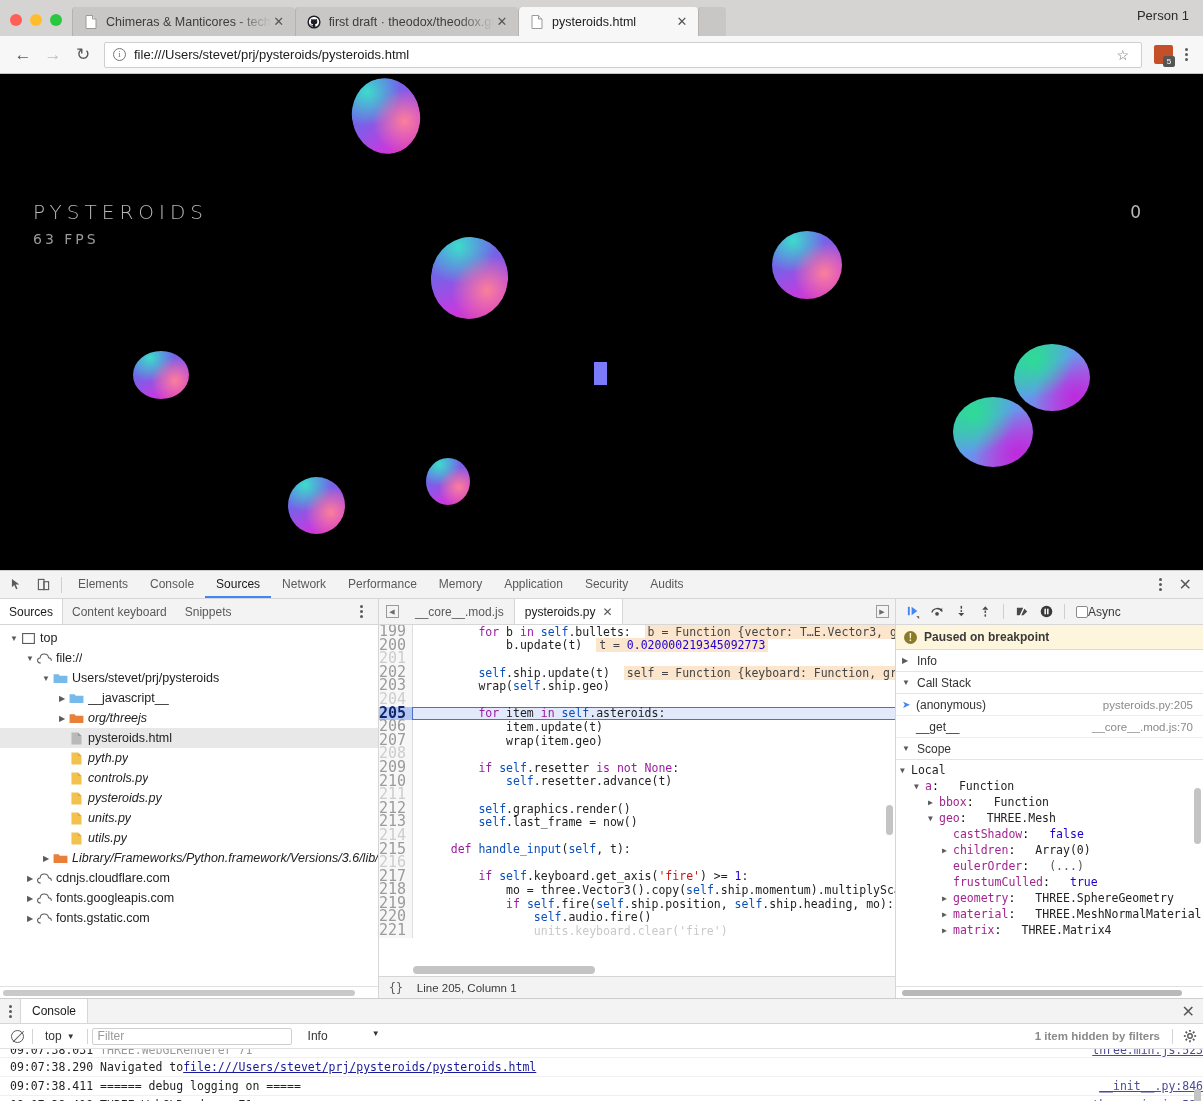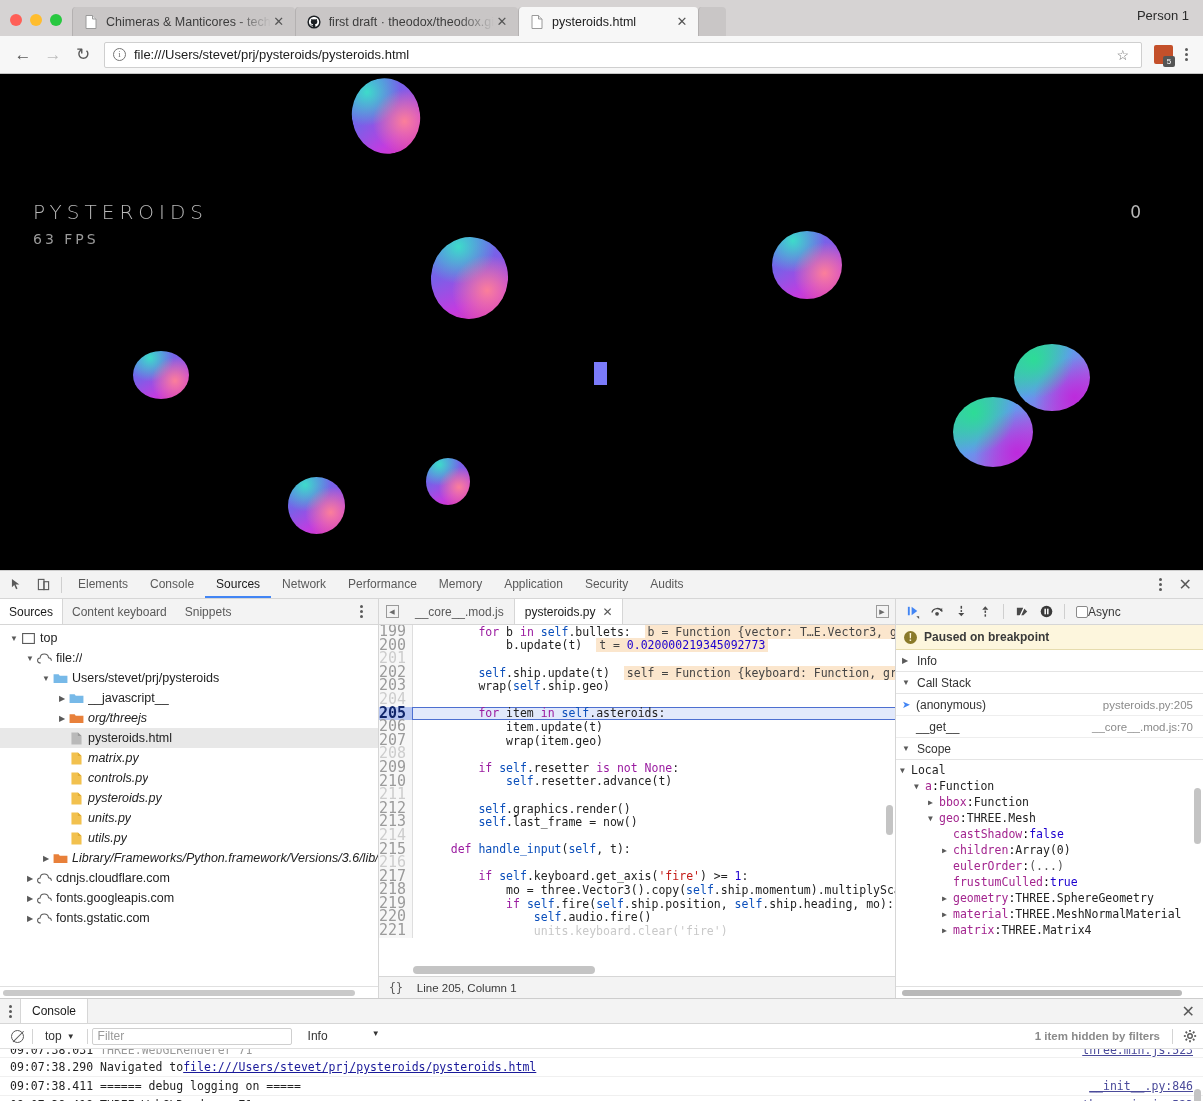--- a/index.html
+++ b/index.html
@@ -285,21 +285,21 @@
   .tri { font-size: 8px; color:#5a5a5a; width:9px;}
   .cs-row {
     height: 22px; display:flex; align-items:center; font-size:12px; color:#333;
     border-bottom:1px solid #eee; padding-left:6px;
   }
   .cs-arrow { width:14px; color:#4285f4; font-size:10px;}
   .cs-loc { margin-left:auto; padding-right:10px; color:#8a8a8a; font-size:11.5px;}
   .scope-tree { font-family:"DejaVu Sans Mono", monospace; font-size:11.5px; padding-top:2px; flex:1; overflow:hidden;}
   .sc-row { height:16px; display:flex; align-items:center; white-space:nowrap; }
   .sc-prop { color: #a3258f; }
-  .sc-val { color: #222; }
+  .sc-val { color: #222; margin-left: 20px; }
   .sc-val.bool { color: #1c00cf; }
   .sc-val.dim { color: #555; }
   .dbg-scroll { height:12px; border-top:1px solid #e0e0e0; position:relative;}
   .dbg-scroll .thumb { position:absolute; left:6px; top:3px; height:6px; width:280px; background:#b9b9b9; border-radius:3px;}
   .dbg-vbar { position:absolute; right:2px; top:28px; width:7px; height:56px; background:#c4c4c4; border-radius:4px;}
 
   
   .drawer { border-top: 1px solid #cdcdcd; height: 141px; display:flex; flex-direction:column; background:#fff;}
   .drawer-tabbar { height:25px; display:flex; align-items:stretch; background:#f3f3f3; border-bottom:1px solid #d6d6d6;}
   .drawer-kebab { width:20px; display:flex; flex-direction:column; align-items:center; justify-content:center; gap:2px;}
@@ -320,21 +320,21 @@
     width: 200px; height:17px; border:1px solid #cfcfcf; border-radius:2px; background:#fff;
     font-size:12px; color:#9a9a9a; padding: 0 5px; display:flex; align-items:center;
   }
   .lvl-sel { display:flex;align-items:flex-start; font-size:12px;color:#333; margin-left:16px; gap:44px;}
   .hidden-note { margin-left:auto; font-size:11.5px; color:#8a8a8a; padding-right:8px;font-weight:bold;}
   .gear { width:26px; display:flex;align-items:center;justify-content:center; color:#5a5a5a;}
   .con-log { flex:1; overflow:hidden; position:relative; font-family:"DejaVu Sans Mono", monospace; font-size:11.5px;}
   .log-row { height:19px; display:flex; align-items:center; border-bottom:1px solid #f0f0f0; padding-left:10px; white-space:nowrap; color:#222;}
   .log-row.clip { height: 9px; overflow: hidden; align-items: flex-end; color:#9a9a9a;}
   .ts { color:#222; margin-right:7px;}
-  .log-link { margin-left:auto; padding-right:10px; color:#4a4a9a; text-decoration: underline;}
+  .log-link { margin-left:auto; color:#4a4a9a; text-decoration: underline;}
   .log-url { color:#1a1a9a; text-decoration: underline;}
   .con-vbar { position:absolute; right:2px; top:40px; width:7px; height:45px; background:#c4c4c4; border-radius:4px;}
 </style>
 </head>
 <body>
 
 <div class="browser-top">
   <div class="traffic">
     <span class="light red"></span>
     <span class="light yellow"></span>
@@ -526,21 +526,21 @@
           </div>
           <div class="tnode">
             <span style="width:56px;flex:0 0 56px;"></span>
             <span class="tw"></span>
             <span class="ticon">
               <svg width="11" height="13" viewBox="0 0 12 14">
                 <path d="M0.5 0.5 L7.5 0.5 L11.5 4.3 L11.5 13.5 L0.5 13.5 Z" fill="#f2c14e"></path>
                 <path d="M7.5 0.5 L7.5 4.3 L11.5 4.3" fill="#e0ac33"></path>
               </svg>
             </span>
-            <span class="tlabel ital">matrix.py</span>
+            <span class="tlabel ital">pyth.py</span>
           </div>
           <div class="tnode">
             <span style="width:56px;flex:0 0 56px;"></span>
             <span class="tw"></span>
             <span class="ticon">
               <svg width="11" height="13" viewBox="0 0 12 14">
                 <path d="M0.5 0.5 L7.5 0.5 L11.5 4.3 L11.5 13.5 L0.5 13.5 Z" fill="#f2c14e"></path>
                 <path d="M7.5 0.5 L7.5 4.3 L11.5 4.3" fill="#e0ac33"></path>
               </svg>
             </span>

